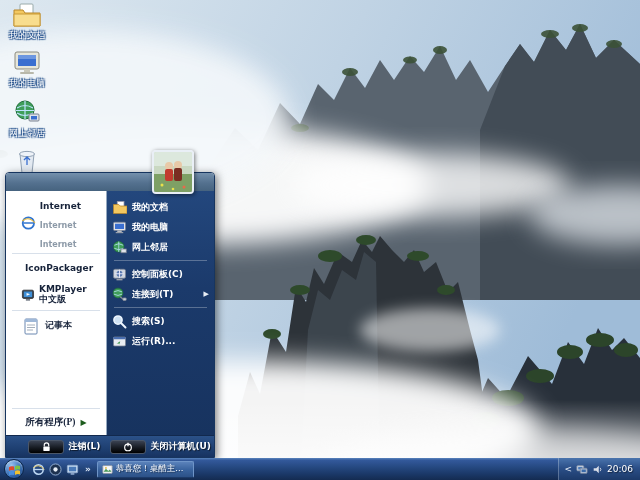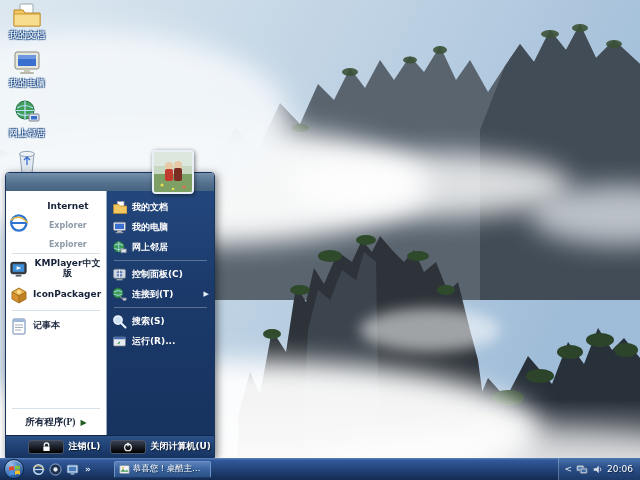--- a/index.html
+++ b/index.html
@@ -18,21 +18,21 @@
   
   .start-menu { position:absolute; left:5px; top:172px; width:210px; height:286px; z-index:5;
     border:1px solid #17355f; border-radius:4px 4px 0 0; box-shadow:2px 2px 8px rgba(0,0,0,.5);
     display:flex; flex-direction:column; background:#fff; }
   .sm-header { height:18px; flex:0 0 18px; border-radius:3px 3px 0 0;
     background:linear-gradient(180deg,#7490ac 0%,#54718f 55%,#46637f 100%); }
   .sm-avatar { position:absolute; left:146px; top:-23px; width:42px; height:44px;
     border:2px solid #e9eff6; border-radius:4px; box-shadow:1px 1px 4px rgba(0,0,0,.5); overflow:hidden; z-index:6; }
   .sm-cols { flex:1; display:flex; min-height:0; }
   .sm-left { width:101px; background:#fff; border-right:1px solid #95a9c0; display:flex; flex-direction:column; padding:3px 0 2px; }
-  .sm-item { display:flex; align-items:center; gap:4px; padding:0 3px; flex:0 0 26px; cursor:pointer;text-align:center; }
+  .sm-item { display:flex; align-items:center; gap:4px; padding:0 15px; flex:0 0 26px; cursor:pointer; }
   .sm-item.tall { flex:0 0 30px; }
   .sm-item .txt { font-size:9px; font-weight:bold; color:#17233a; line-height:1.1; }
   .sm-item .sub { font-size:8px; font-weight:bold; color:#8d9aa8; line-height:1.1; }
   .sm-sep { height:1px; margin:2px 6px; background:#d8e0ea; flex:0 0 1px; }
   .sm-spacer { flex:1; }
   .sm-allprog { flex:0 0 22px; display:flex; align-items:center; justify-content:center; gap:5px; cursor:pointer;font-family:Liberation Serif, serif; }
   .sm-allprog .txt { font-size:9.5px; font-weight:bold; color:#17233a; }
   .sm-allprog .arr { font-size:8px; color:#1d5c1d; }
   .sm-right { flex:1; background:linear-gradient(180deg,#23477d 0%,#1b3a6b 40%,#17335f 100%);
     color:#fff; padding:6px 2px 0; display:flex; flex-direction:column; }
@@ -51,21 +51,21 @@
   
   .taskbar { position:absolute; left:0; bottom:0; width:640px; height:22px; z-index:10;
     background:linear-gradient(180deg,#5a84bd 0%,#33599b 10%,#24477e 45%,#1a3766 75%,#142b51 100%);
     display:flex; align-items:center; }
   .start-orb { width:20px; height:20px; margin:0 5px 0 4px; border-radius:50%; cursor:pointer;
     background:radial-gradient(circle at 35% 30%,#9cc4ee 0%,#4d84c8 40%,#1d4f96 75%,#0e3064 100%);
     border:1px solid #0b2548; display:flex; align-items:center; justify-content:center;
     box-shadow:inset 0 1px 2px rgba(255,255,255,.6); }
   .ql { display:flex; align-items:center; gap:4px; padding:0 3px; }
   .ql-chev { color:#d7e2f2; font-size:9px; font-weight:bold; margin:0 2px; cursor:pointer; }
-  .task-btn { width:97px; height:17px; margin-left:18px; border-radius:2px; cursor:pointer;
+  .task-btn { width:97px; height:17px; margin-left:1px; border-radius:2px; cursor:pointer;
     background:linear-gradient(180deg,#5b82ba 0%,#3a649f 50%,#2c5187 100%);
     border:1px solid #6f95c8; border-bottom-color:#1c3a68;
     display:flex; align-items:center; gap:3px; padding:0 4px; overflow:hidden; }
   .task-btn .txt { font-size:8.5px; color:#fff; white-space:nowrap; overflow:hidden; text-shadow:1px 1px 1px rgba(0,0,0,.5); }
   .tray { margin-left:auto; display:flex; align-items:center; gap:4px; padding:0 7px 0 6px; height:100%;
     border-left:1px solid rgba(255,255,255,.25); background:linear-gradient(180deg,#4a74ad 0%,#2b4f88 45%,#1c3a6a 100%); }
   .tray-chev { color:#e6eef8; font-size:9px; cursor:pointer; }
   .clock { color:#fff; font-size:9px; text-shadow:1px 1px 1px rgba(0,0,0,.5); }
   .ico-btn { cursor:pointer; display:flex; }
 </style>
@@ -195,40 +195,40 @@
 
     <div class="sm-left">
       <div class="sm-item tall">
         <svg width="22" height="22" viewBox="0 0 22 22">
           <circle cx="11" cy="11" r="8.5" fill="none" stroke="#2f74d0" stroke-width="2.6"></circle>
           <path d="M4,11 h14" stroke="#fff" stroke-width="3"></path>
           <path d="M3,11 h16" stroke="#2f74d0" stroke-width="2.2"></path>
           <path d="M2,8 q9,-8 19,3" fill="none" stroke="#e8b93a" stroke-width="1.6"></path>
         </svg>
         <span><span class="txt">Internet</span><br>
-        <span class="sub">Explorer Explorer</span></span>
+        <span class="sub">Internet Internet</span></span>
       </div>
       <div class="sm-sep"></div>
+      <div class="sm-item">
+        <svg width="20" height="20" viewBox="0 0 20 20">
+          <path d="M3,7 l7,-4 l7,4 l-7,4 z" fill="#e8b050" stroke="#a87820"></path>
+          <path d="M3,7 v7 l7,4 v-7 z" fill="#d89230" stroke="#a87820"></path>
+          <path d="M17,7 v7 l-7,4 v-7 z" fill="#c07f22" stroke="#a87820"></path>
+          <circle cx="10" cy="7" r="2" fill="#fde28a"></circle>
+        </svg>
+        <span class="txt">IconPackager</span>
+      </div>
       <div class="sm-item">
         <svg width="20" height="20" viewBox="0 0 20 20">
           <rect x="2" y="3" width="16" height="12" rx="2" fill="#39404a" stroke="#1e2228"></rect>
           <rect x="4" y="5" width="12" height="8" fill="#3f8fd6"></rect>
           <polygon points="8,7 13,9 8,11" fill="#fff"></polygon>
           <rect x="7" y="16" width="6" height="2" fill="#5a626e"></rect>
         </svg>
         <span class="txt">KMPlayer中文版</span>
-      </div>
-      <div class="sm-item">
-        <svg width="20" height="20" viewBox="0 0 20 20">
-          <path d="M3,7 l7,-4 l7,4 l-7,4 z" fill="#e8b050" stroke="#a87820"></path>
-          <path d="M3,7 v7 l7,4 v-7 z" fill="#d89230" stroke="#a87820"></path>
-          <path d="M17,7 v7 l-7,4 v-7 z" fill="#c07f22" stroke="#a87820"></path>
-          <circle cx="10" cy="7" r="2" fill="#fde28a"></circle>
-        </svg>
-        <span class="txt">IconPackager</span>
       </div>
       <div class="sm-sep"></div>
       <div class="sm-item">
         <svg width="20" height="20" viewBox="0 0 20 20">
           <rect x="4" y="3" width="12" height="15" rx="1" fill="#fff" stroke="#6a87b0"></rect>
           <rect x="4" y="3" width="12" height="3" fill="#9fb8d8"></rect>
           <path d="M6,9 h8 M6,11.5 h8 M6,14 h6" stroke="#9aa6b4" stroke-width="0.9"></path>
         </svg>
         <span class="txt">记事本</span>
       </div>

